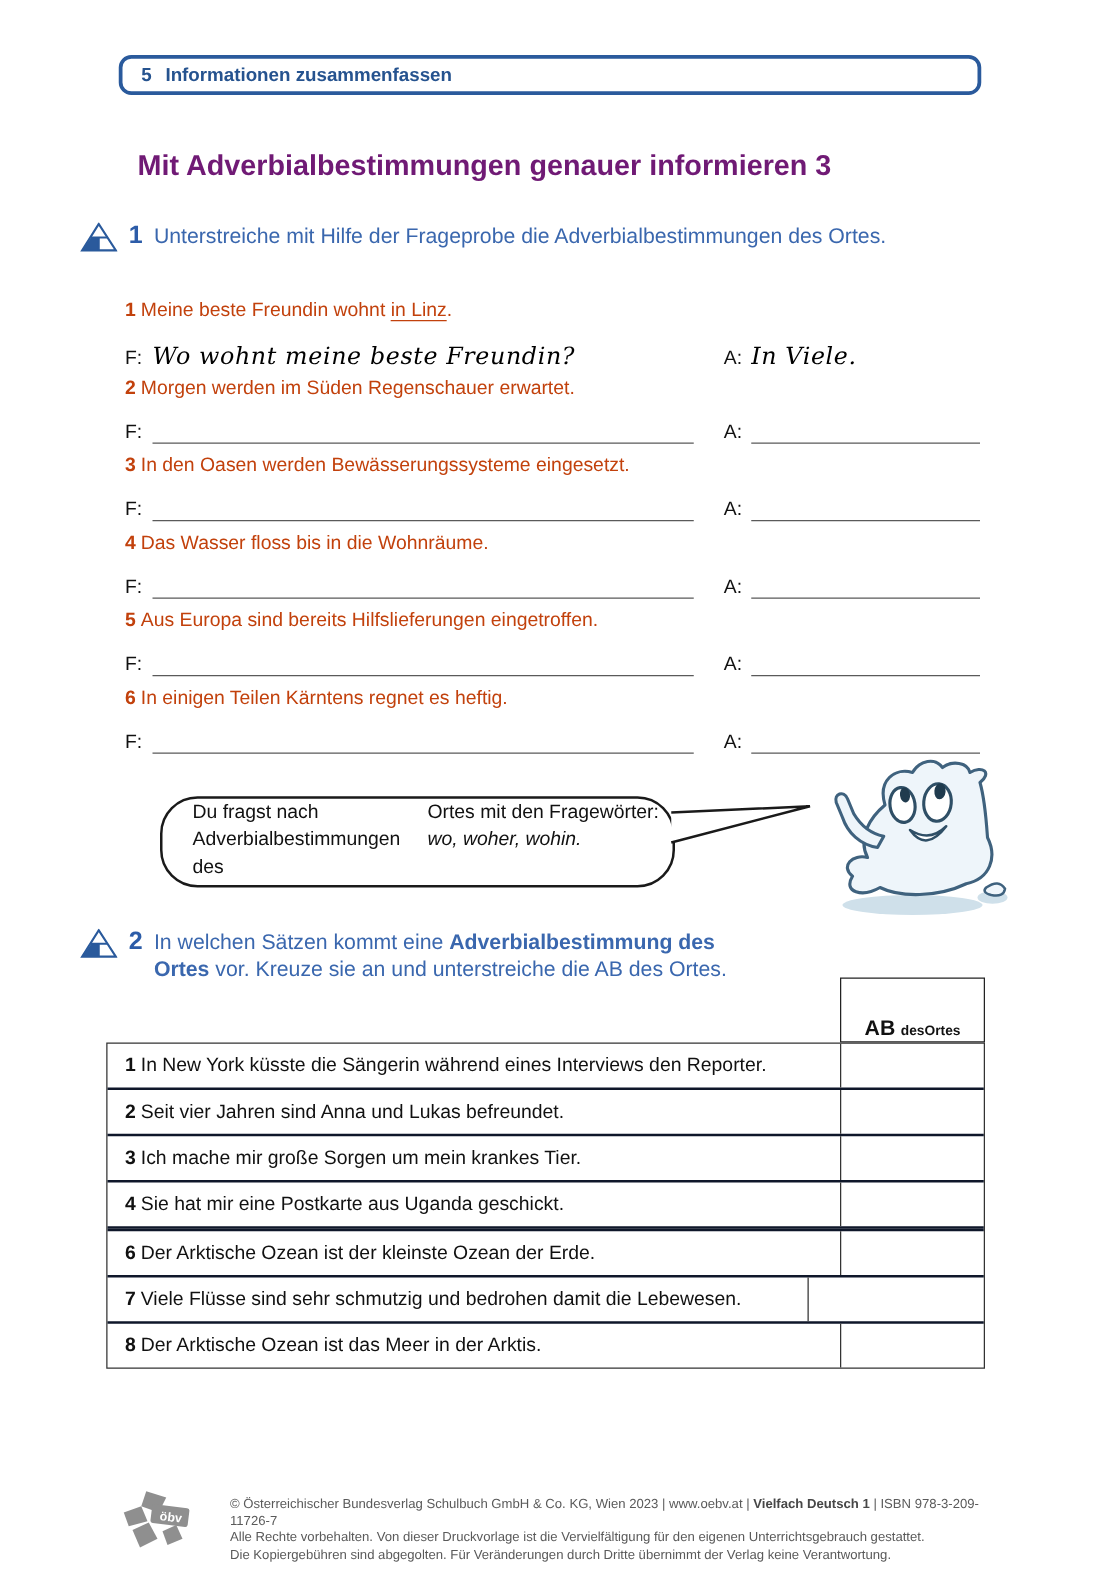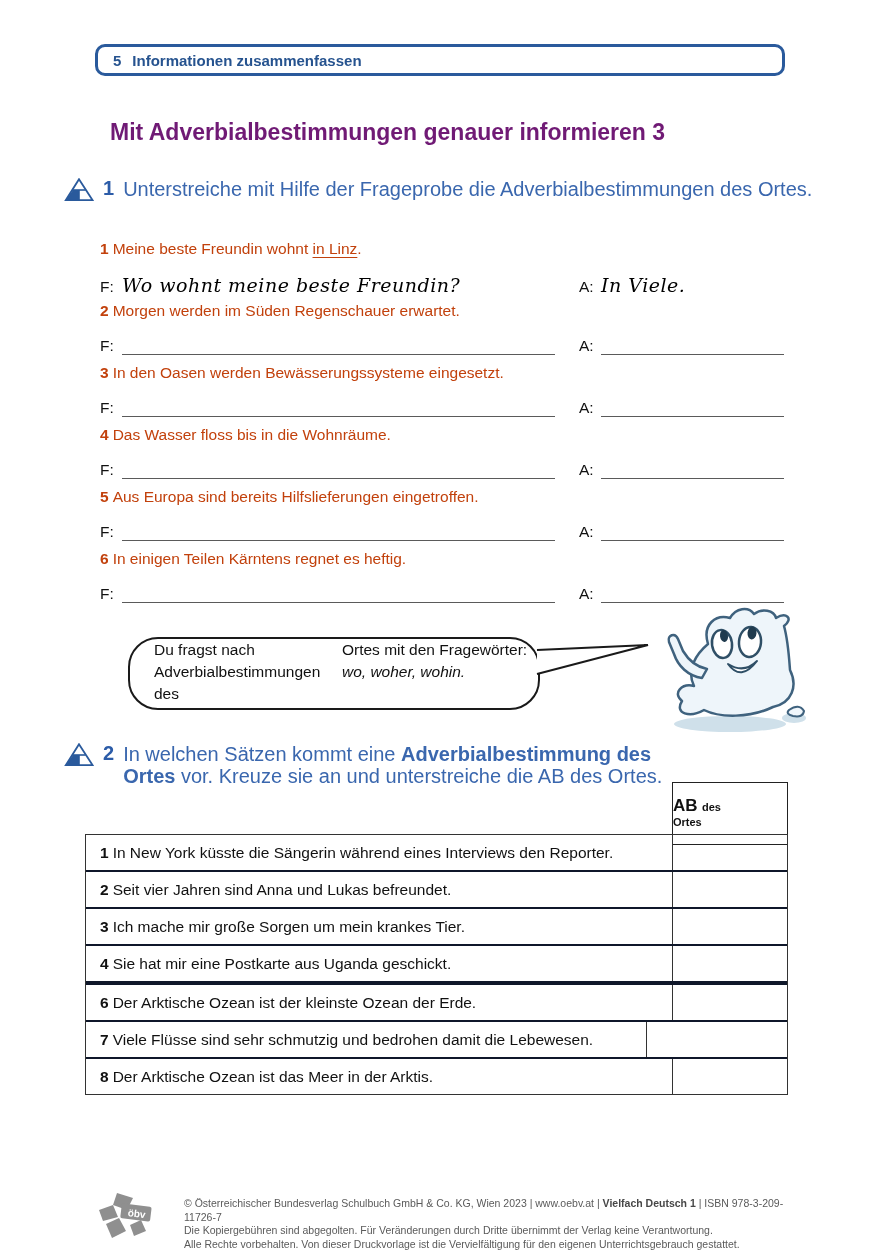--- a/index.html
+++ b/index.html
@@ -12,21 +12,21 @@
   .tab-box { left:95px; top:44px; width:690px; height:32px; border:3px solid #2a5a9c;
              border-radius:10px; display:flex; align-items:center; padding-left:15px; gap:11px; }
   .tab-box span { font-weight:bold; font-size:15px; color:#26538f; }
 
   
   .page-title { left:110px; top:119px; font-size:23px; font-weight:bold; color:#701a75; }
 
   
   .ex-header { display:flex; align-items:flex-start; gap:9px; }
   .ex-num { color:#2c5ca8; font-weight:bold; font-size:20px; line-height:22px; }
-  .ex-instr { color:#3a67ae; font-size:20px; line-height:22px; padding-top:1px; }
+  .ex-instr { color:#3a67ae; font-size:17px; line-height:22px; padding-top:1px; }
   .pyr { margin-top:1px; }
 
   
   .ex1-body { left:100px; top:240px; width:688px; }
   .sentence { font-size:15.5px; color:#c2410c; height:22px; margin-bottom:9px; white-space:nowrap; }
   .sentence b { margin-right:4px; }
   .u { text-decoration:underline; text-underline-offset:3px; }
   .fa-row { display:flex; align-items:flex-end; height:22px; margin-bottom:9px; font-size:15.5px; }
   .fa-row.example { height:25px; margin-bottom:6px; }
   .fa-label { width:22px; flex:none; }
@@ -39,22 +39,22 @@
 
   
   .tip-bubble { left:128px; top:637px; width:412px; height:73px; border:2px solid #1a1a1a;
                 border-radius:30px; background:#fff; display:flex; flex-direction:row;
                 justify-content:center; padding-left:24px; font-size:15.5px; line-height:22px; z-index:1; }
   .tip-tail { left:534px; top:643px; z-index:2; }
   .ghost { left:642px; top:606px; }
 
   
   .ex2-header { left:64px; top:742px; width:600px; }
-  .ab-header { left:672px; top:782px; width:116px; height:63px; border:1.5px solid #222;
-               display:flex; flex-direction:column; align-items:flex-start; justify-content:center;
+  .ab-header { left:672px; top:782px; width:116px; height:52px; border:1.5px solid #222;
+               display:flex; flex-direction:row; align-items:flex-end; justify-content:center;
                background:#fff; line-height:15px; }
   .ab-big { font-weight:bold; font-size:17px; }
   .ab-small { font-weight:bold; font-size:11px; }
 
   .ex2-table { left:85px; top:834px; width:703px; border:1px solid #333; }
   .t-row { display:flex; border-bottom:2px solid #0f172a; }
   .t-row:last-child { border-bottom:none; }
   .t-cell { flex:1; font-size:15.5px; line-height:21px; padding:7px 8px 7px 33px;
             text-indent:-19px; color:#111; }
   .t-cell b { margin-right:4px; }
@@ -238,17 +238,17 @@
       <polygon points="20,3 36,8 30,20 16,15"></polygon>
       <polygon points="2,20 16,15 21,27 6,31"></polygon>
       <polygon points="9,34 22,28 29,41 15,48"></polygon>
       <polygon points="33,35 44,30 49,41 37,46"></polygon>
       <rect x="24" y="15" width="30" height="15" rx="2" transform="rotate(7 39 22)"></rect>
     </g>
     <text x="31" y="27" transform="rotate(7 39 22)" font-family="Liberation Sans, sans-serif" font-size="10" font-weight="bold" fill="#fff">öbv</text>
   </svg>
   <div class="abs footer-text">
     <div><span>© Österreichischer Bundesverlag Schulbuch GmbH &amp; Co. KG, Wien 2023 | www.oebv.at | </span><b>Vielfach Deutsch 1</b><span> | ISBN 978-3-209-11726-7</span></div>
+    <div>Alle Rechte vorbehalten. Von dieser Druckvorlage ist die Vervielfältigung für den eigenen Unterrichtsgebrauch gestattet.</div>
     <div>Die Kopiergebühren sind abgegolten. Für Veränderungen durch Dritte übernimmt der Verlag keine Verantwortung.</div>
-    <div>Alle Rechte vorbehalten. Von dieser Druckvorlage ist die Vervielfältigung für den eigenen Unterrichtsgebrauch gestattet.</div>
   </div>
 
 </div>
 
 </body></html>

